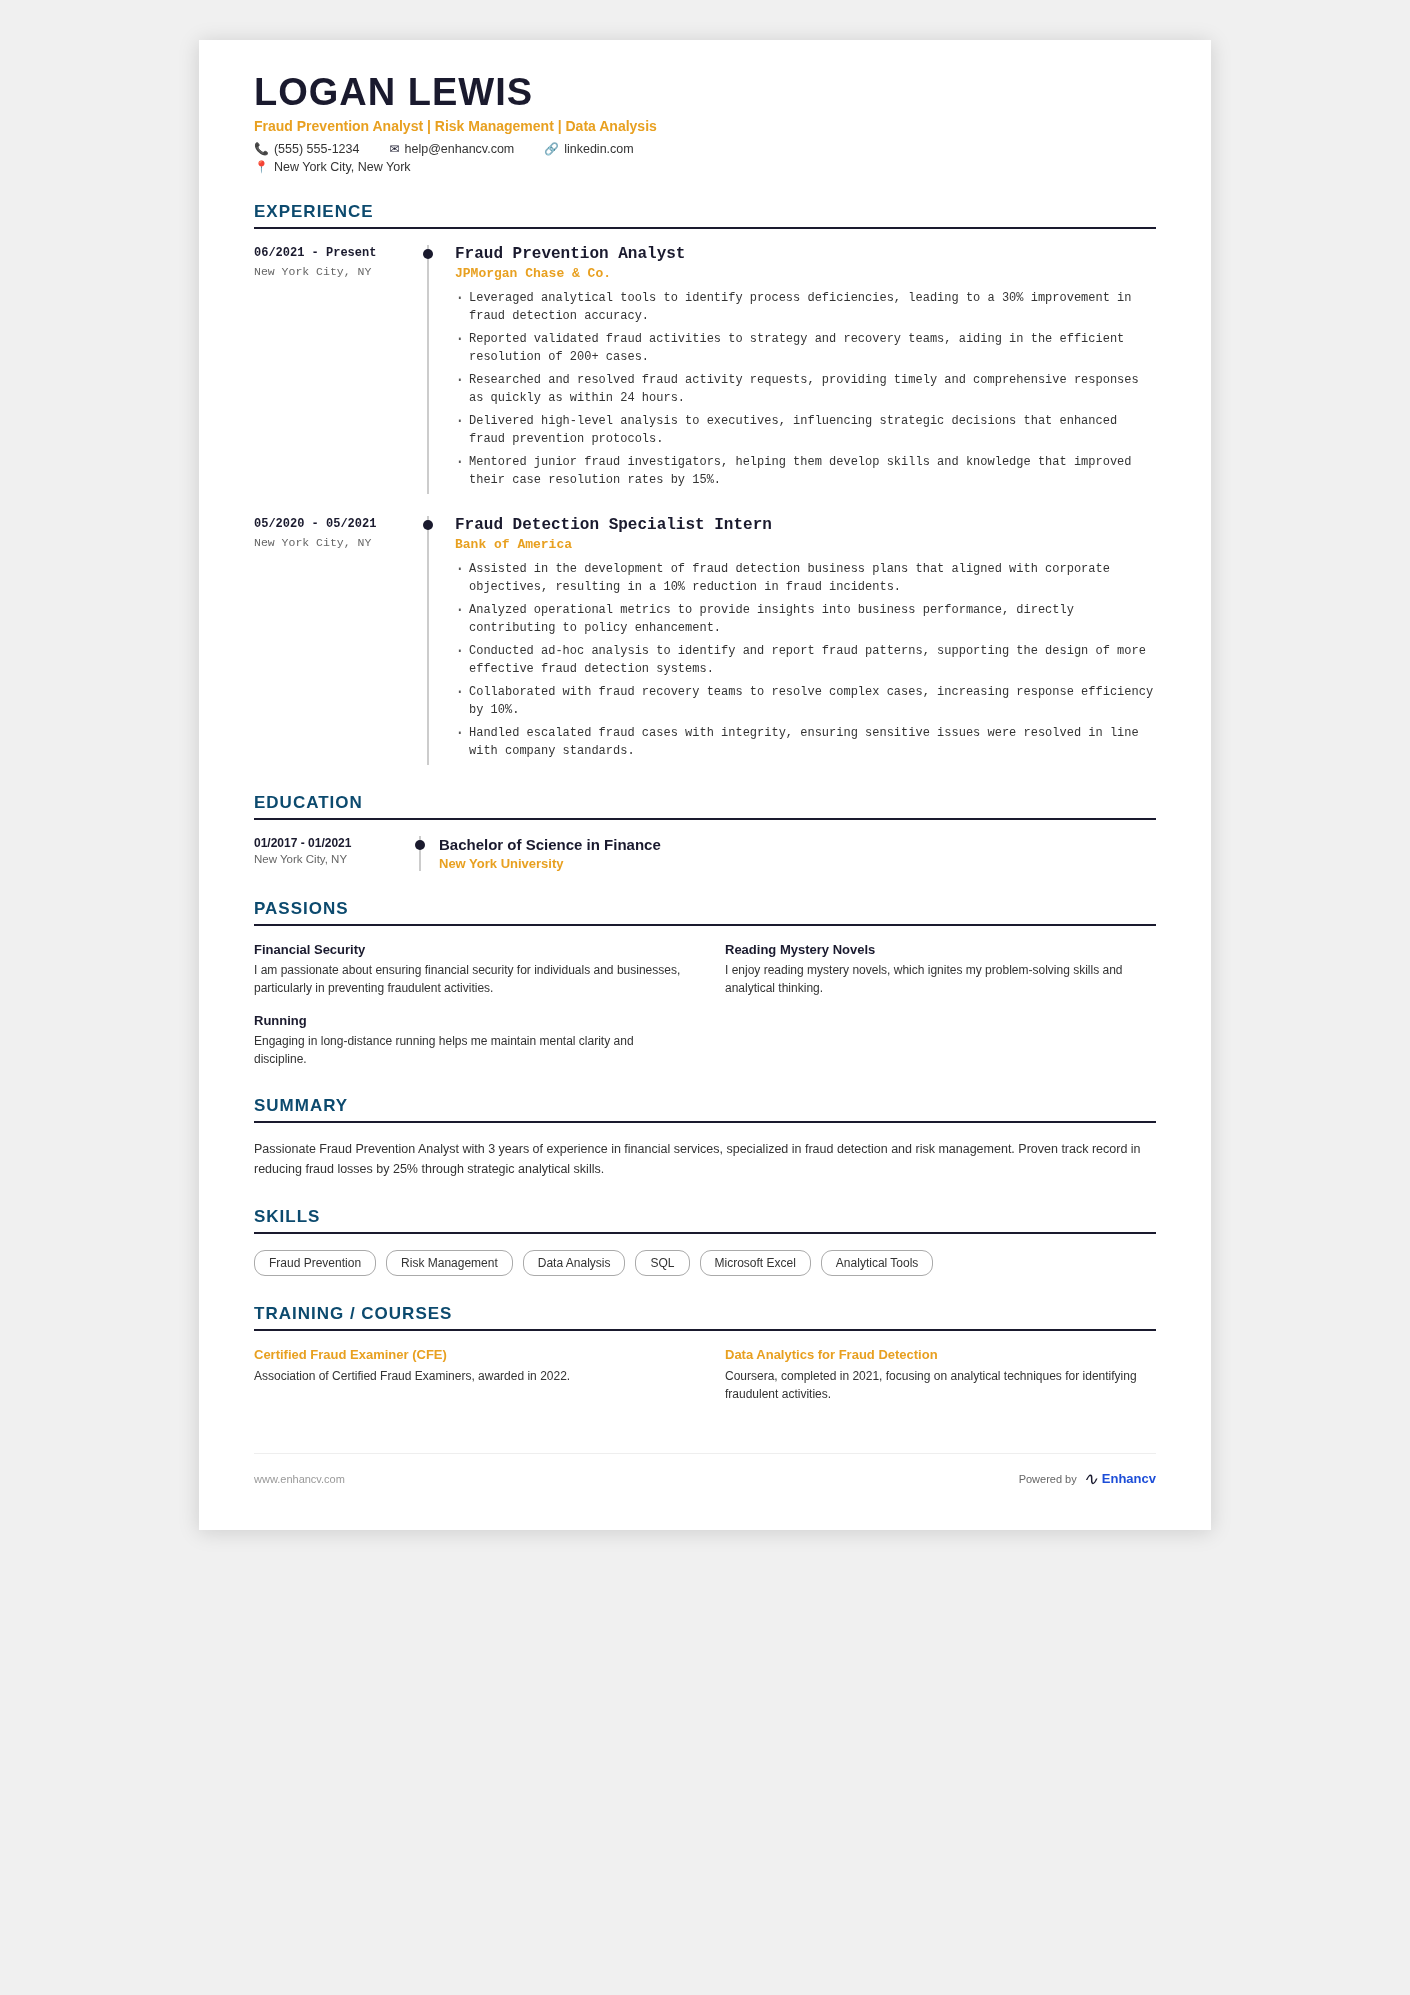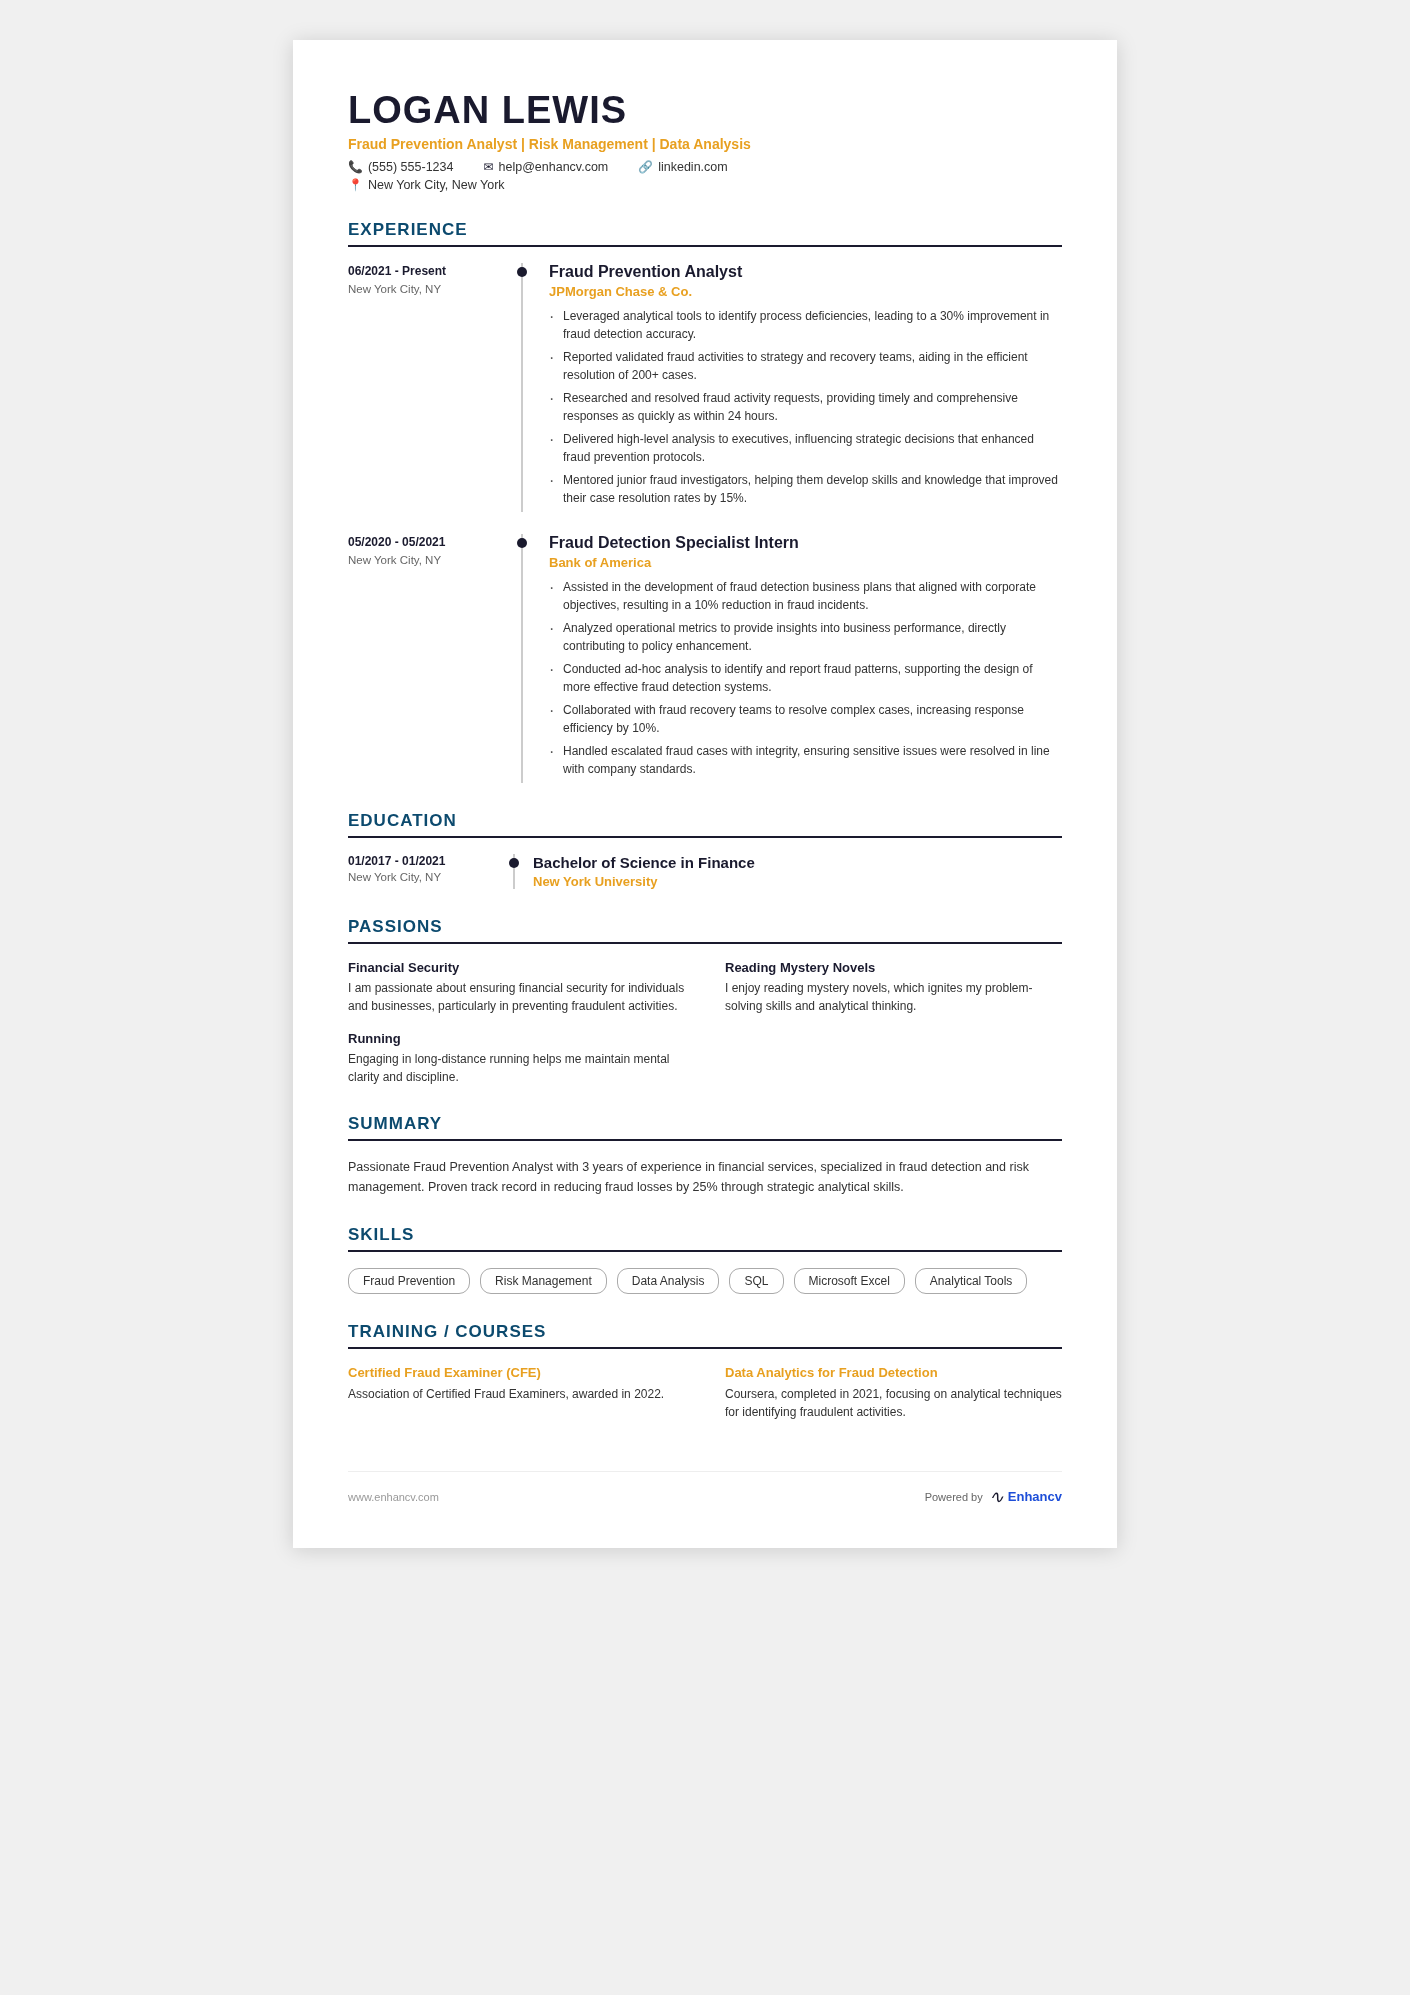--- a/index.html
+++ b/index.html
@@ -5,23 +5,23 @@
     * { margin: 0; padding: 0; box-sizing: border-box; }
     body {
       font-family: Arial, sans-serif;
       background: #f0f0f0;
       display: flex;
       justify-content: center;
       padding: 40px 20px;
     }
     .resume-page {
       background: #fff;
-      width: 824px;
+      width: 1012px;
       min-height: 1200px;
-      padding: 50px 55px 40px 55px;
+      padding: 32px 55px 40px 55px;
       position: relative;
       box-shadow: 0 2px 20px rgba(0,0,0,0.15);
     }
     
     .header-name {
       font-size: 38px;
       font-weight: 900;
       color: #1a1a2e;
       letter-spacing: 1px;
       line-height: 1.1;
@@ -71,20 +71,21 @@
       border-bottom: 2px solid #1a1a2e;
       padding-bottom: 5px;
       margin-bottom: 16px;
     }
     
     .exp-item {
       display: flex;
       gap: 8px;
       margin-bottom: 22px;
       position: relative;
+      font-family: Liberation Mono, monospace;
     }
     .exp-left {
       width: 165px;
       min-width: 165px;
       padding-right: 10px;
     }
     .exp-date {
       font-size: 12px;
       font-weight: 700;
       color: #1a1a2e;

